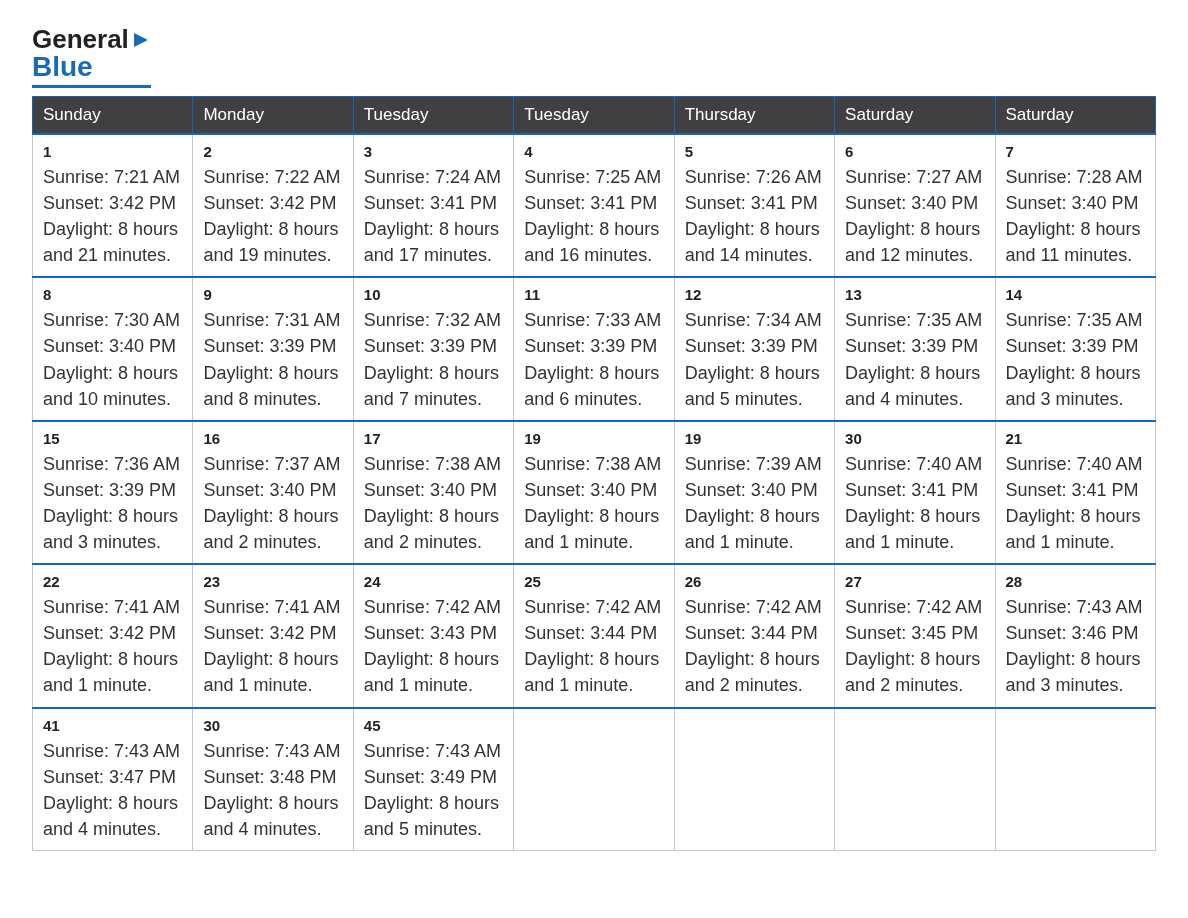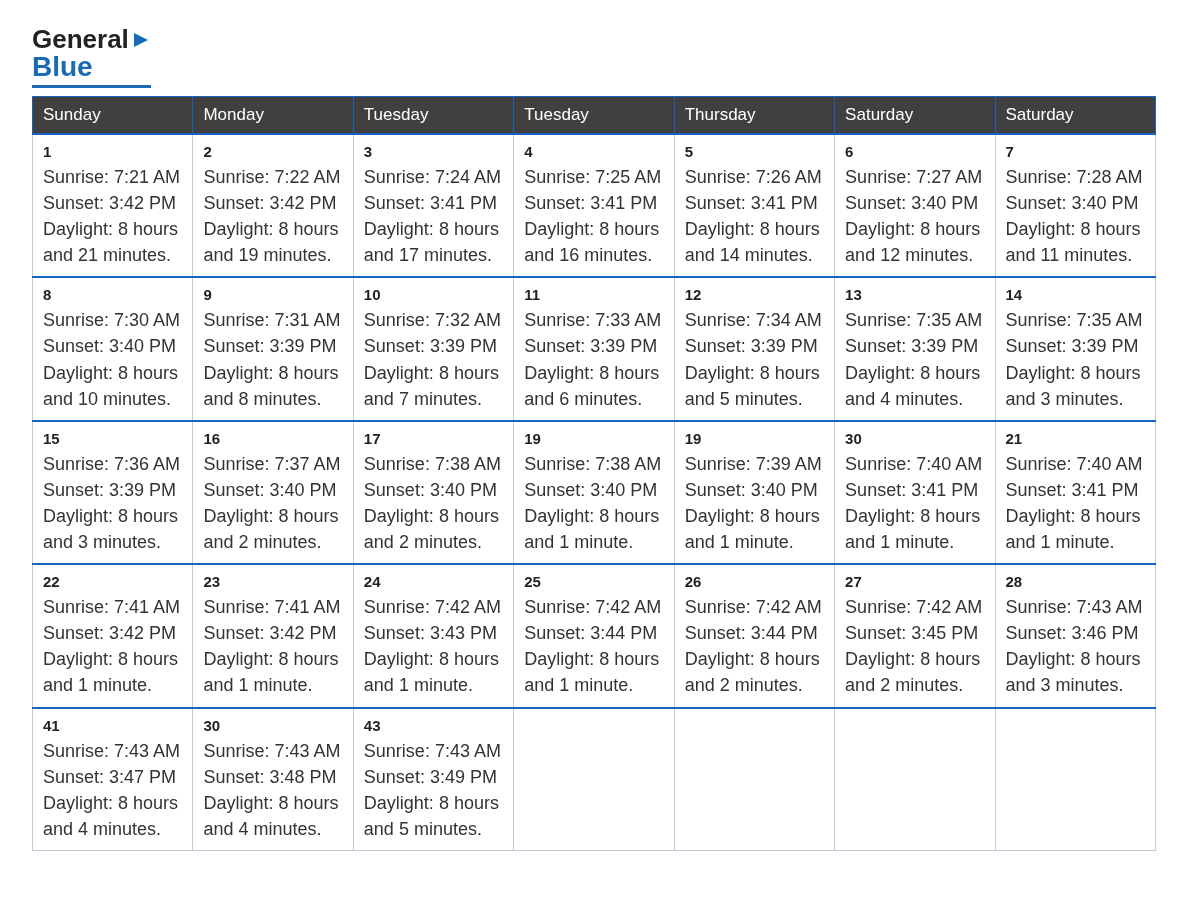--- a/index.html
+++ b/index.html
@@ -174,21 +174,21 @@
         <td><span class="day-number">27</span>
 <span class="day-info">Sunrise: 7:42 AM<br>Sunset: 3:45 PM<br>Daylight: 8 hours and 2 minutes.</span></td>
         <td><span class="day-number">28</span>
 <span class="day-info">Sunrise: 7:43 AM<br>Sunset: 3:46 PM<br>Daylight: 8 hours and 3 minutes.</span></td>
       </tr>
       <tr class="week-row">
         <td><span class="day-number">41</span>
 <span class="day-info">Sunrise: 7:43 AM<br>Sunset: 3:47 PM<br>Daylight: 8 hours and 4 minutes.</span></td>
         <td><span class="day-number">30</span>
 <span class="day-info">Sunrise: 7:43 AM<br>Sunset: 3:48 PM<br>Daylight: 8 hours and 4 minutes.</span></td>
-        <td><span class="day-number">43</span>
+        <td><span class="day-number">45</span>
 <span class="day-info">Sunrise: 7:43 AM<br>Sunset: 3:49 PM<br>Daylight: 8 hours and 5 minutes.</span></td>
         <td class="empty-cell"></td>
         <td class="empty-cell"></td>
         <td class="empty-cell"></td>
         <td class="empty-cell"></td>
       </tr>
     </tbody>
 </table>
 
 </body></html>

